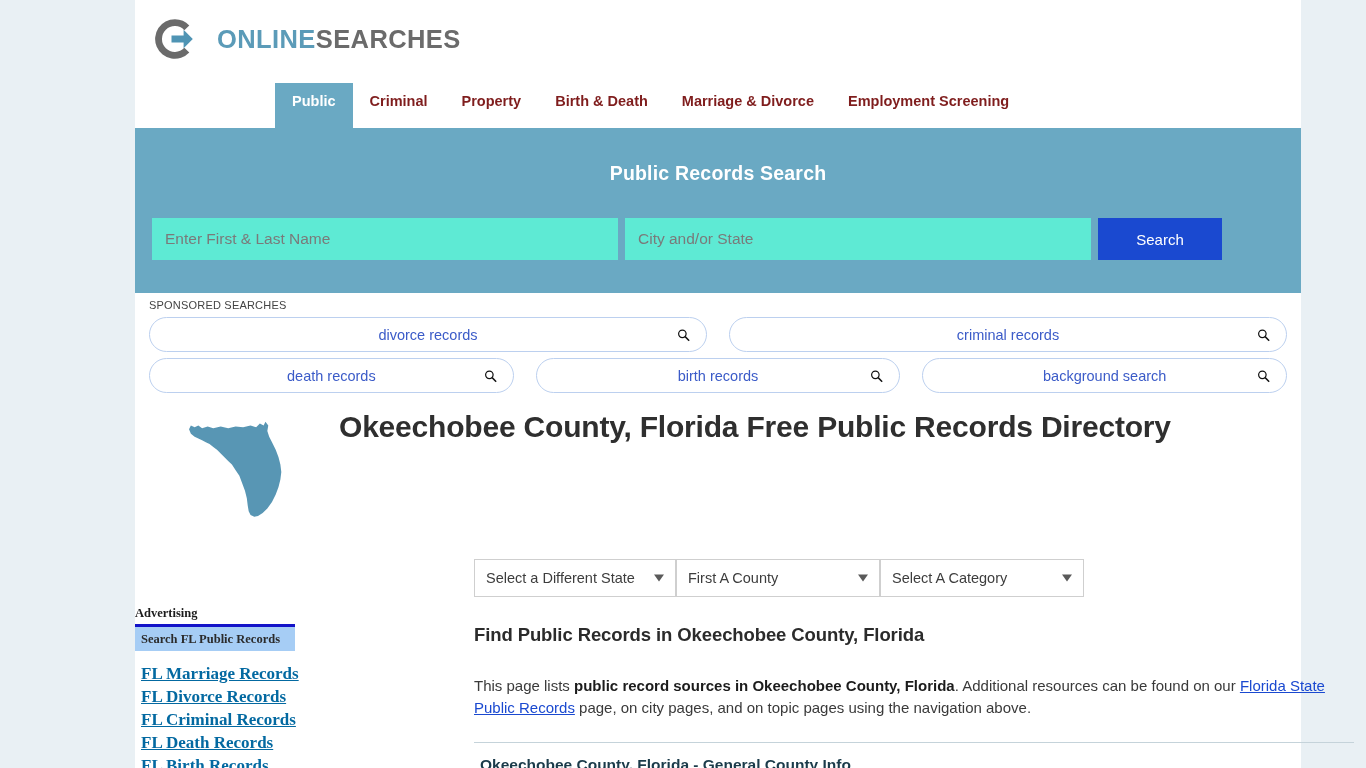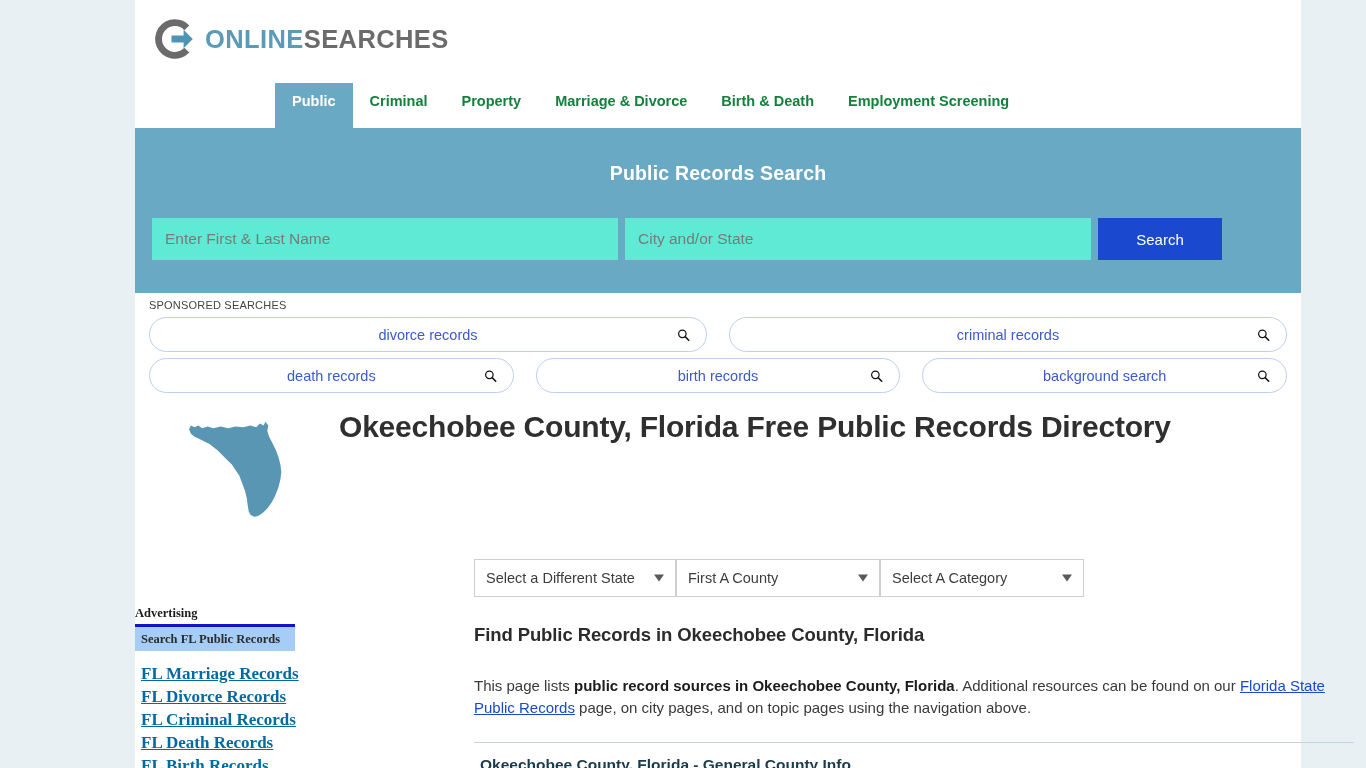--- a/index.html
+++ b/index.html
@@ -21,21 +21,21 @@
   .header {
     height: 83px;
     background: #ffffff;
     position: relative;
   }
   .logo {
     position: absolute;
     left: 17px; top: 16px;
     display: flex;
     align-items: center;
-    gap: 0px;
+    gap: 12px;
   }
   .logo-mark { width: 46px; height: 46px; display:block; }
   .logo-text {
     font-size: 25.5px;
     font-weight: bold;
     letter-spacing: 0.4px;
     margin-left: 7px;
     white-space: nowrap;
   }
   .logo-text .t1 { color: #5b9bb8; }
@@ -48,21 +48,21 @@
     width: 100%;
     height: 45px;
     background: #ffffff;
     display: flex;
     align-items: flex-start;
     padding-left: 140px;
   }
   .nav-item {
     font-size: 14.5px;
     font-weight: bold;
-    color: #15803d;
+    color: #7f1d1d;
     padding: 11px 17px 12px 17px;
     line-height: 1;
     white-space: nowrap;
     cursor: pointer;
     text-decoration: none;
   }
   .nav-item.active {
     background: #6aa9c3;
     color: #ffffff;
     height: 45px;
@@ -300,22 +300,22 @@
       <div class="logo-text">
         <span class="t1">ONLINE</span><span class="t2">SEARCHES</span>
       </div>
     </div>
   </div>
 
   <div class="nav">
     <a class="nav-item active">Public</a>
     <a class="nav-item">Criminal</a>
     <a class="nav-item">Property</a>
+    <a class="nav-item">Birth &amp; Death</a>
     <a class="nav-item">Marriage &amp; Divorce</a>
-    <a class="nav-item">Birth &amp; Death</a>
     <a class="nav-item">Employment Screening</a>
   </div>
 
   <div class="hero">
     <div class="hero-title">Public Records Search</div>
     <div class="hero-form">
       <input id="name-input" class="hero-input" type="text" placeholder="Enter First &amp; Last Name" style="">
       <input id="city-input" class="hero-input" type="text" placeholder="City and/or State" style="">
       <button class="hero-btn">Search</button>
     </div>

